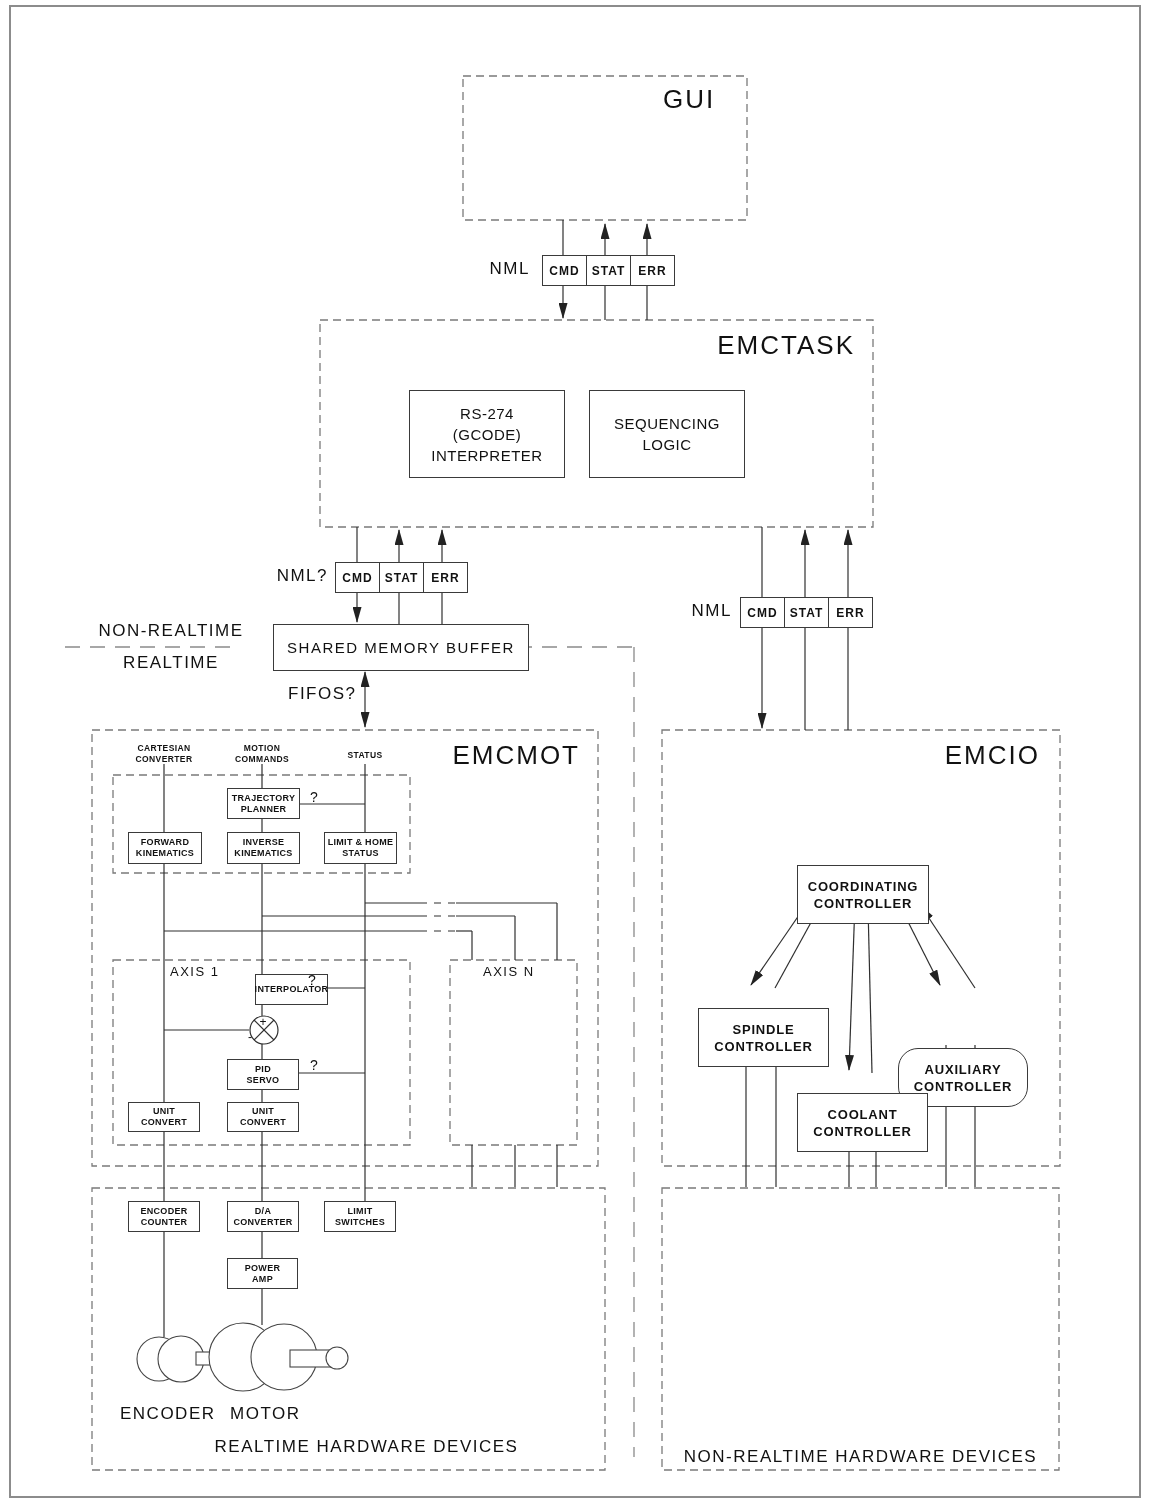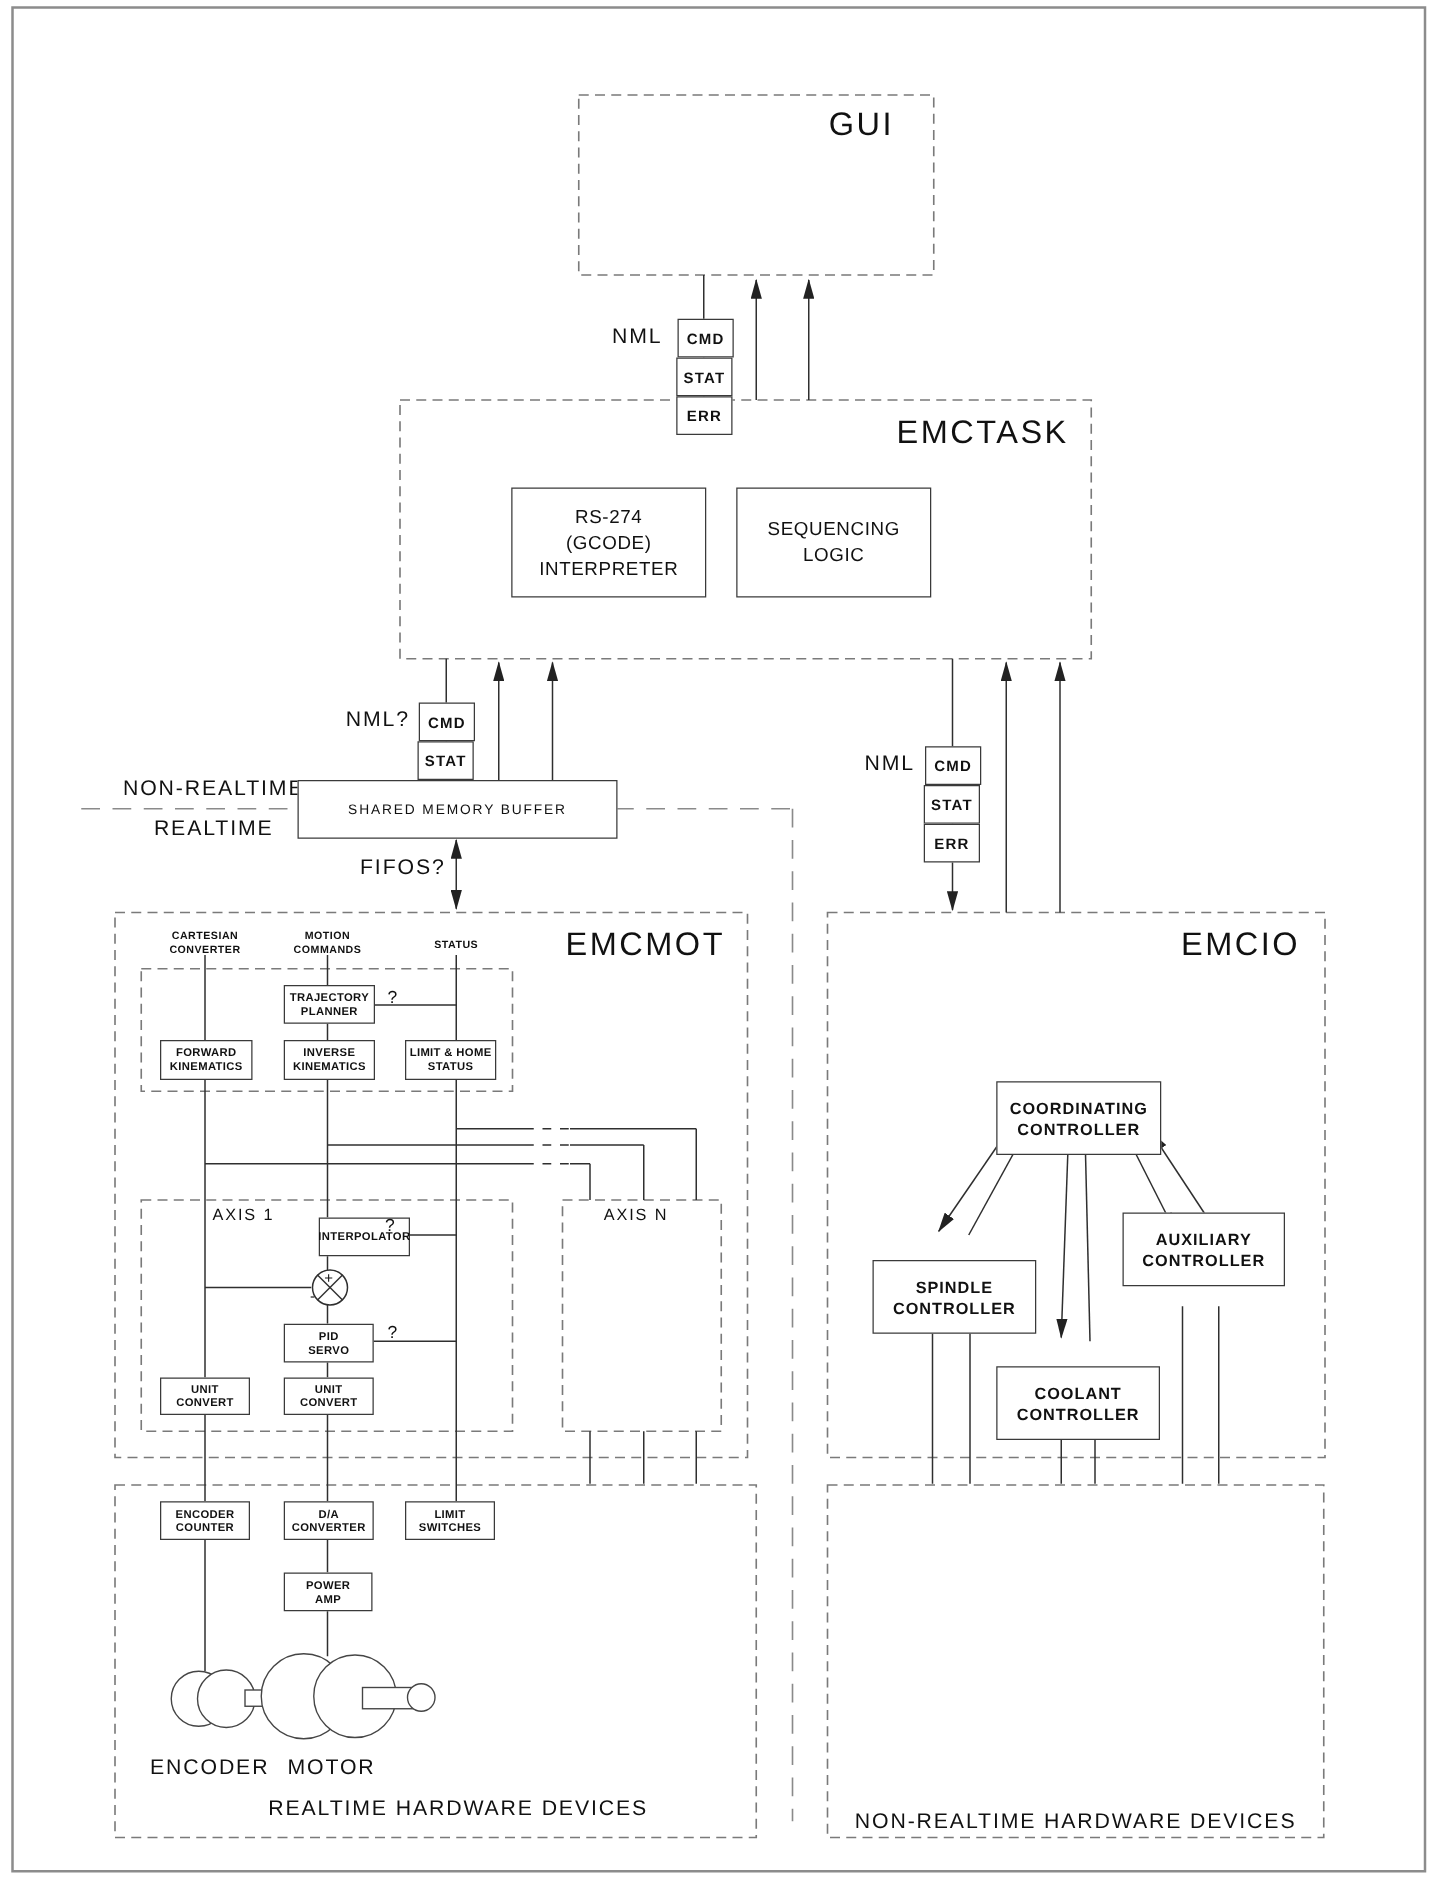--- a/index.html
+++ b/index.html
@@ -10,23 +10,23 @@
         display:flex;align-items:center;justify-content:center;text-align:center;
         white-space:pre-line;color:#111;}
   .lbl{position:absolute;z-index:2;color:#111;white-space:pre-line;}
   .t-big{font-size:26px;letter-spacing:2px;}
   .t-med{font-size:17px;letter-spacing:1.5px;}
   .t-axis{font-size:13px;letter-spacing:1.5px;}
   .t-col{font-size:8.5px;font-weight:bold;letter-spacing:.4px;line-height:11px;text-align:center;}
   .f-node{font-size:9px;font-weight:bold;letter-spacing:.3px;line-height:11px;}
   .f-mid{font-size:15px;letter-spacing:.5px;line-height:21px;}
   .f-ctl{font-size:13px;font-weight:bold;letter-spacing:.8px;line-height:17px;margin-top:20px;}
-  .f-smb{font-size:11px;letter-spacing:1.5px;}
+  .f-smb{font-size:15px;letter-spacing:1.5px;margin-left:35px;}
   .q{font-size:14px;z-index:2;position:absolute;}
-  .chrow{position:absolute;z-index:2;display:flex;flex-direction:column;}
+  .chrow{position:absolute;z-index:2;display:flex;}
   .chcell{width:43px;height:29px;border:1px solid #3a3a3a;background:#fff;margin-left:-1px;
           display:flex;align-items:center;justify-content:center;
           font-size:12px;font-weight:bold;letter-spacing:1px;}
   .chcell:first-child{margin-left:0;}
   .pageborder{position:absolute;z-index:0;border:2px solid #8c8c8c;}
   .ra{text-align:right;} .ca{text-align:center;}
 </style>
 </head>
 <body>
 
@@ -218,21 +218,21 @@
   <div class="sbox f-node" style="left:227px;top:1102px;width:70px;height:28px;">UNIT
 CONVERT</div>
 
   <div class="lbl t-axis" style="left:483px;top:964px;width:62px;">AXIS N</div>
 
   <div class="lbl t-big ra" style="left:930px;top:740px;width:110px;">EMCIO</div>
   <div class="sbox f-ctl" style="left:797px;top:845px;width:130px;height:57px;">COORDINATING
 CONTROLLER</div>
   <div class="sbox f-ctl" style="left:698px;top:988px;width:129px;height:57px;">SPINDLE
 CONTROLLER</div>
-  <div class="sbox f-ctl" style="left:898px;top:950px;width:128px;height:57px;">AUXILIARY
+  <div class="sbox f-ctl" style="left:898px;top:1028px;width:128px;height:57px;border-radius:20px;">AUXILIARY
 CONTROLLER</div>
   <div class="sbox f-ctl" style="left:797px;top:1073px;width:129px;height:57px;">COOLANT
 CONTROLLER</div>
 
   <div class="sbox f-node" style="left:128px;top:1201px;width:70px;height:29px;">ENCODER
 COUNTER</div>
   <div class="sbox f-node" style="left:227px;top:1201px;width:70px;height:29px;">D/A
 CONVERTER</div>
   <div class="sbox f-node" style="left:324px;top:1201px;width:70px;height:29px;">LIMIT
 SWITCHES</div>

